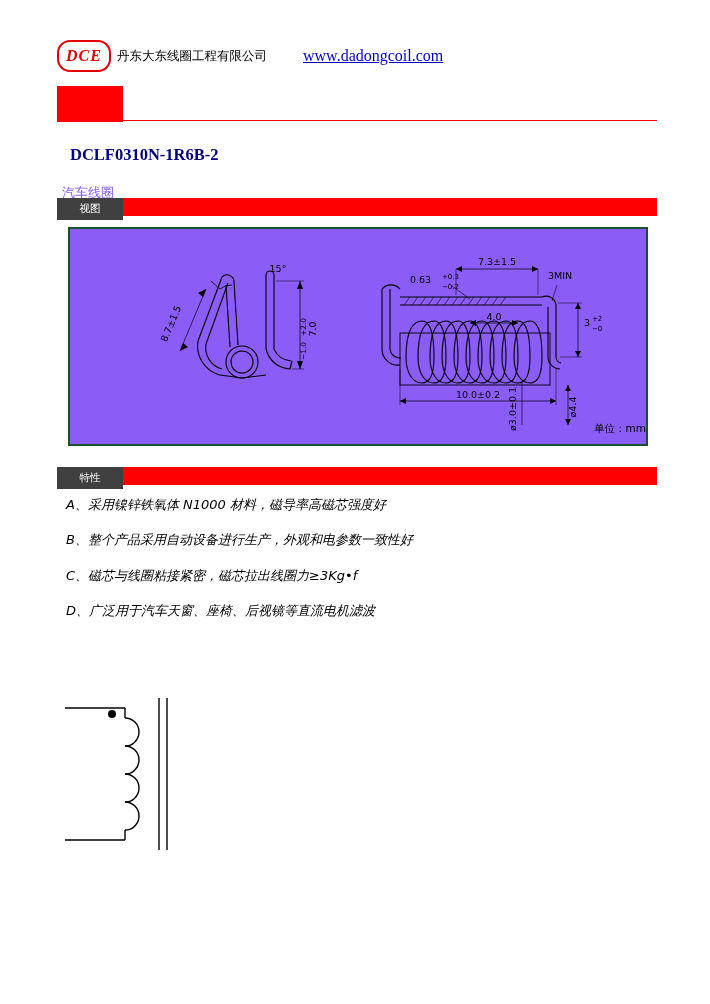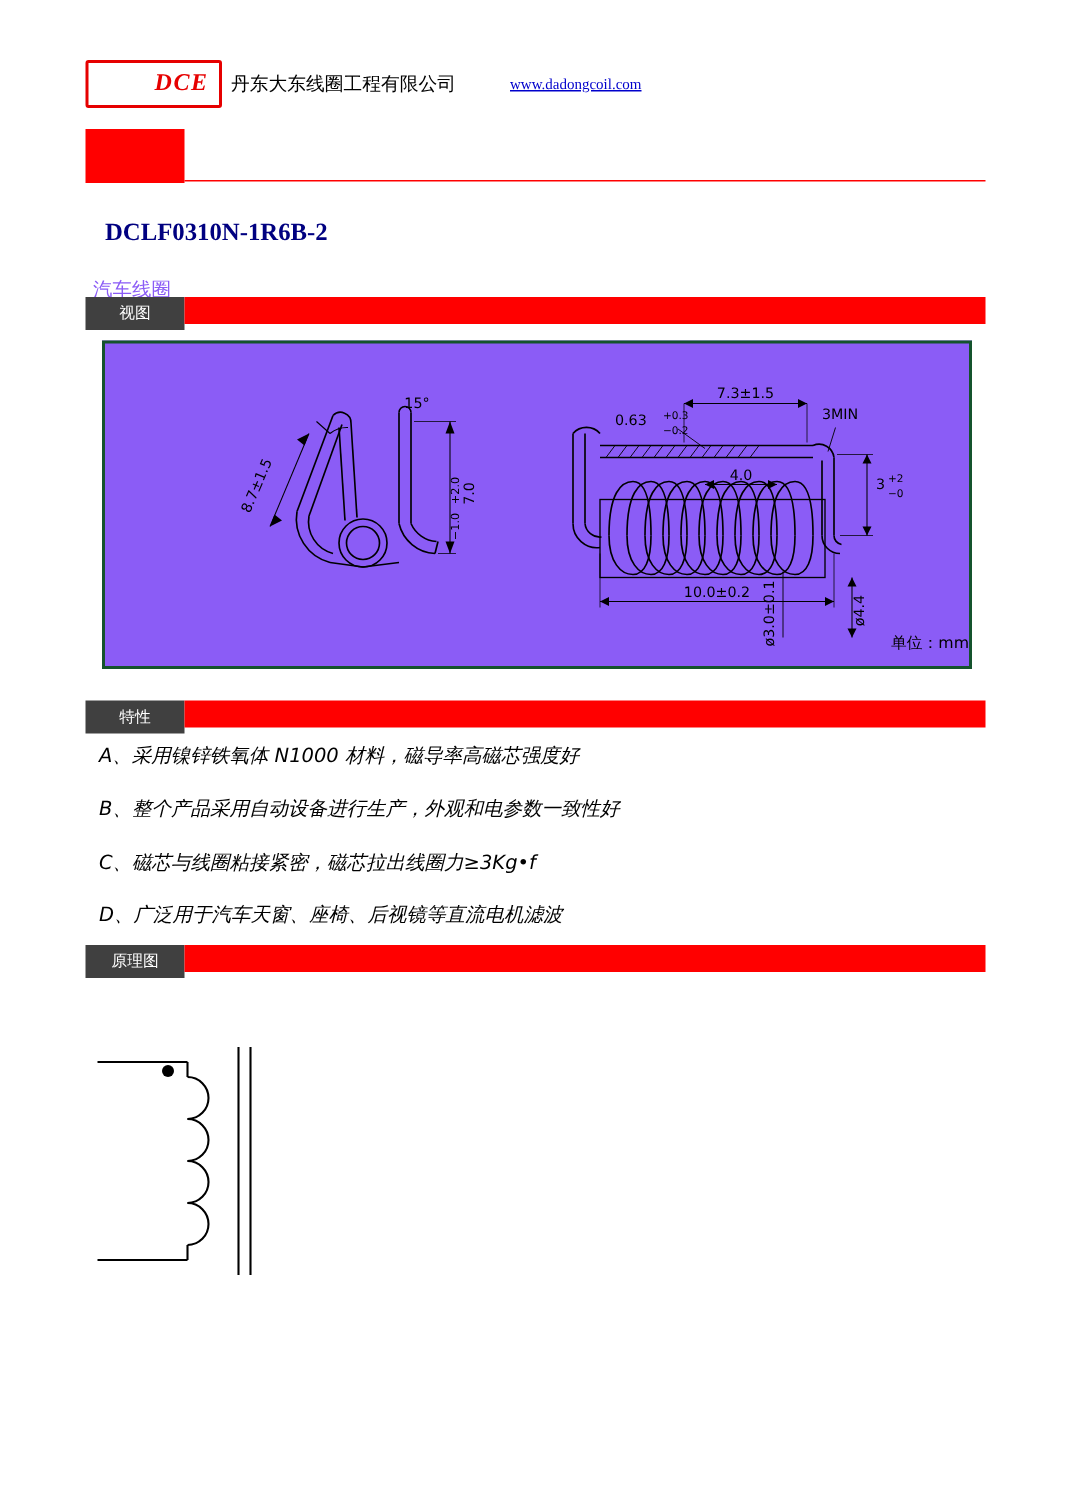--- a/index.html
+++ b/index.html
@@ -25,46 +25,45 @@
   .header {
     position: absolute;
     left: 57px; top: 36px;
     width: 600px; height: 40px;
     display: flex;
     align-items: center;
   }
   .logo-box {
     width: 50px; height: 28px;
     border: 2px solid #e60000;
-    border-radius: 2px;
+    border-radius: 13px;
     display: flex;
     align-items: center;
     justify-content: center;
     margin-right: 6px;
     background: #fff;
-    padding-left: 37px;
   }
   .logo-text {
     color: #e60000;
     font-family: "Liberation Serif", serif;
     font-weight: bold;
     font-size: 16px;
     letter-spacing: 1px;
     font-style: italic;
   }
   .company-name {
     font-family: "DejaVu Sans", sans-serif;
     font-size: 12.5px;
     color: #000;
     white-space: nowrap;
   }
   .site-link {
     margin-left: 36px;
     font-family: "Liberation Serif", serif;
-    font-size: 10px;
+    font-size: 16px;
     color: #0000cc;
     text-decoration: underline;
     white-space: nowrap;
   }
 
   
   .top-band {
     position: absolute;
     left: 57px; top: 86px;
     width: 600px; height: 36px;
@@ -353,24 +352,20 @@
     <div class="fill"></div>
   </div>
 
   <div class="features">
     <div class="feature-item">A、采用镍锌铁氧体 N1000 材料，磁导率高磁芯强度好</div>
     <div class="feature-item">B、整个产品采用自动设备进行生产，外观和电参数一致性好</div>
     <div class="feature-item">C、磁芯与线圈粘接紧密，磁芯拉出线圈力≥3Kg•f</div>
     <div class="feature-item">D、广泛用于汽车天窗、座椅、后视镜等直流电机滤波</div>
   </div>
 
-  <div class="section-bar" id="bar-schematic">
-    <div class="label">原理图</div>
-    <div class="fill"></div>
-  </div>
 
   <div class="schematic">
     <svg width="230" height="190" viewBox="0 0 230 190">
       <g fill="none" stroke="#000" stroke-width="1.4">
 
         <line x1="10" y1="18" x2="70" y2="18"></line>
         <line x1="70" y1="18" x2="70" y2="28"></line>
 
         <path d="M70,28 A14,14 0 1 1 70,56"></path>
         <path d="M70,56 A14,14 0 1 1 70,84"></path>

